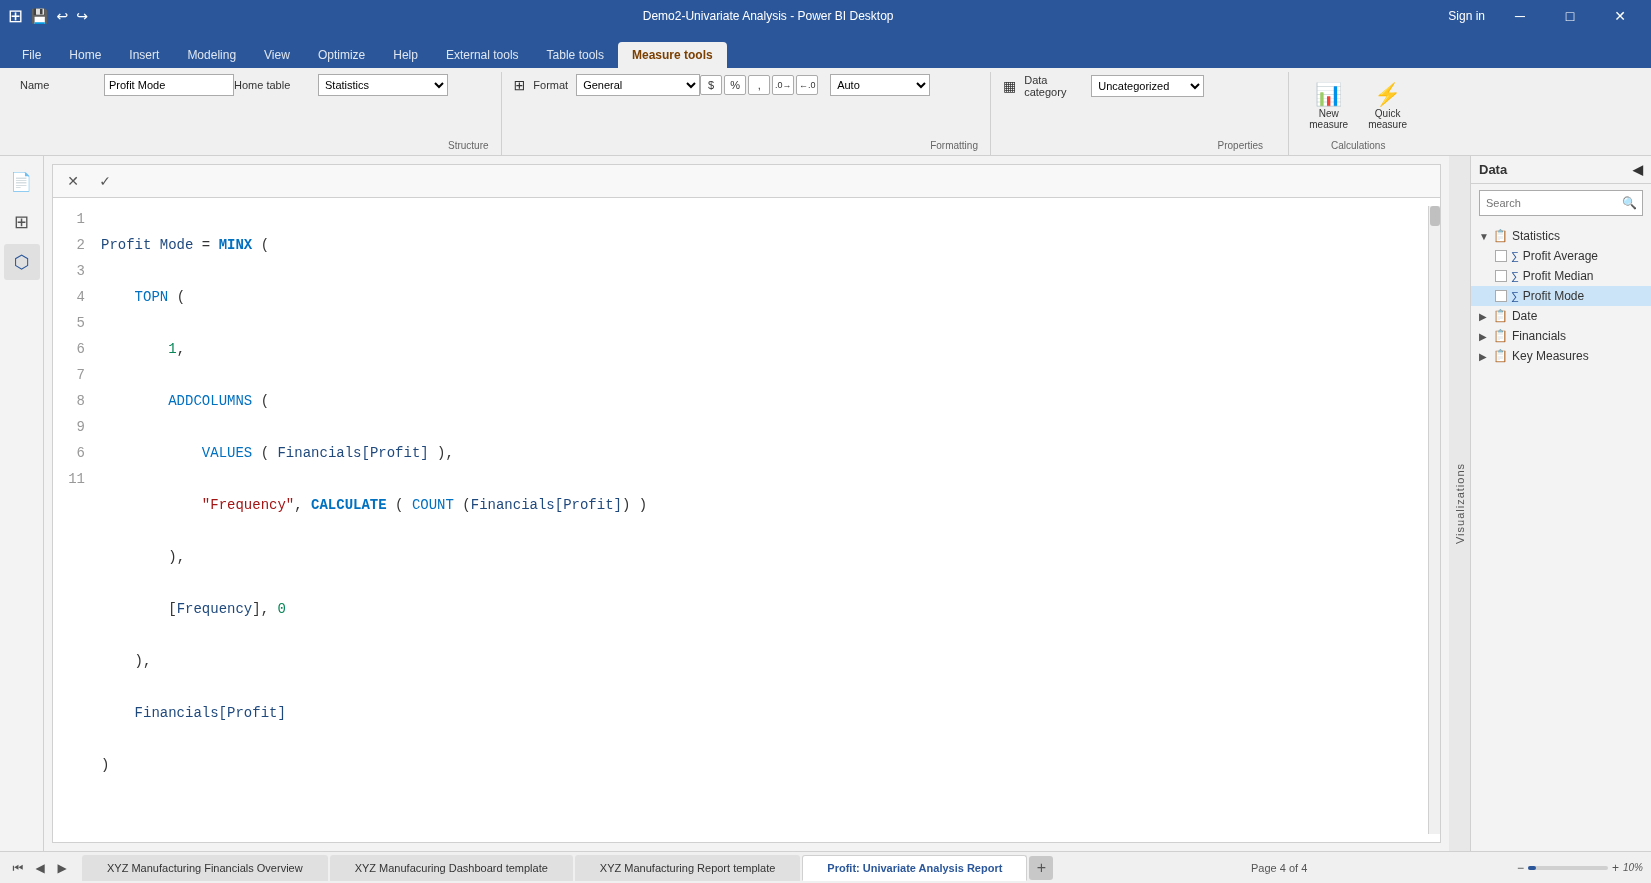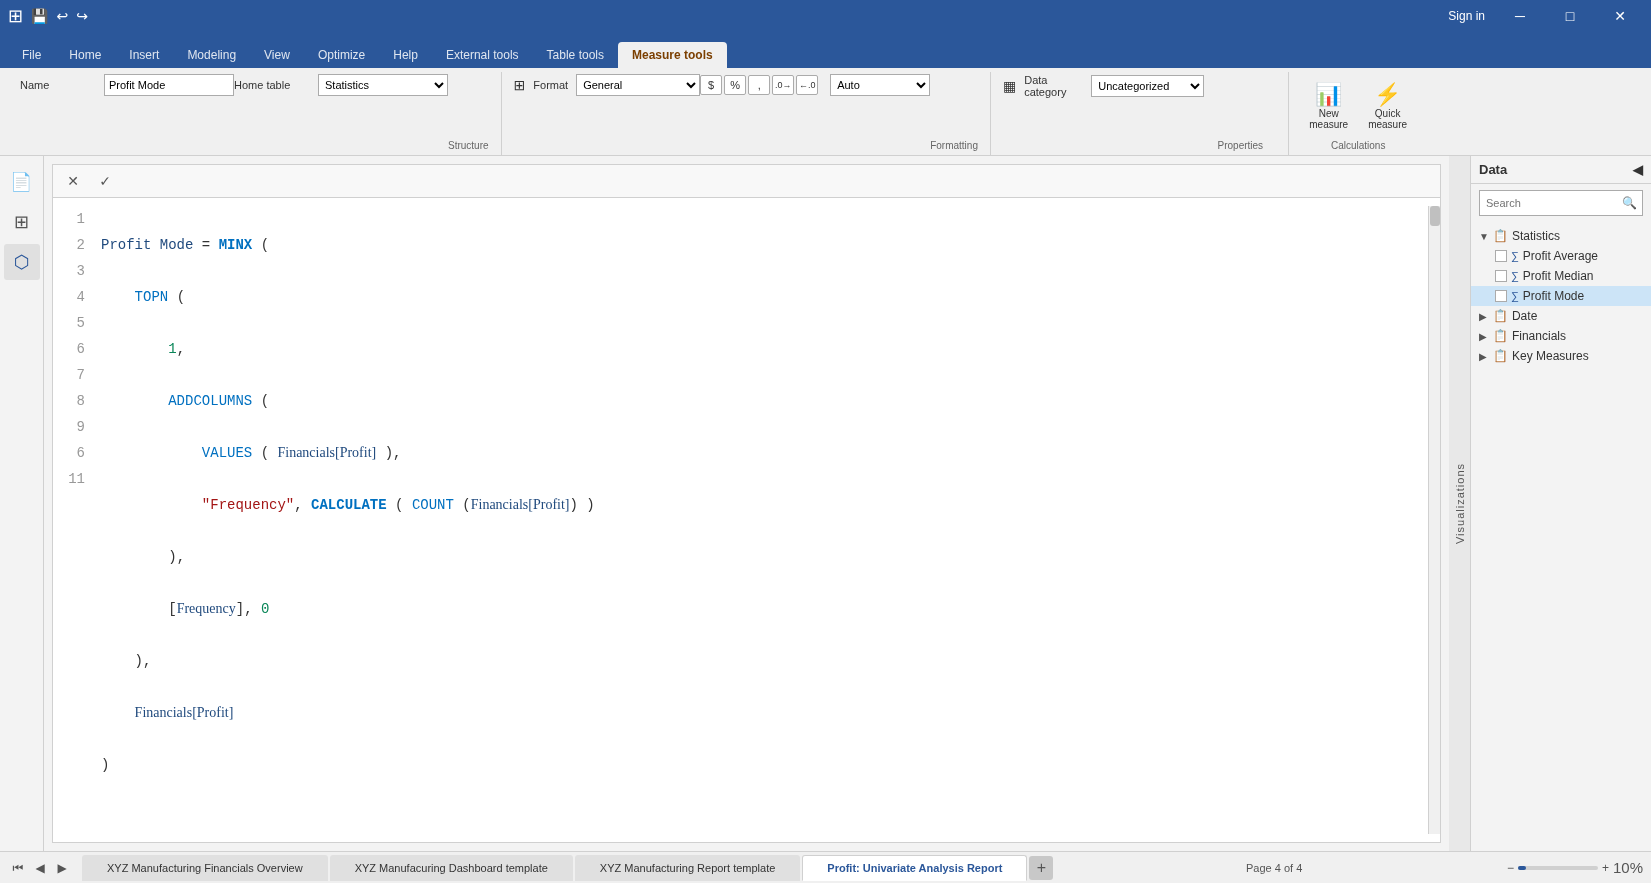--- a/index.html
+++ b/index.html
@@ -271,43 +271,44 @@
       width: 24px; height: 24px; display: flex; align-items: center; justify-content: center;
       cursor: pointer; border-radius: 3px; font-size: 16px; color: #555; background: #c8c8c8;
     }
     .bottom-nav { display: flex; align-items: center; gap: 2px; margin-right: 8px; }
     .nav-btn {
       width: 20px; height: 20px; display: flex; align-items: center; justify-content: center;
       cursor: pointer; font-size: 12px; color: #555;
     }
     .page-info { font-size: 11px; color: #555; margin-left: auto; margin-right: 12px; }
     .zoom-bar { display: flex; align-items: center; gap: 4px; margin-left: auto; }
-    .zoom-text { font-size: 15px; color: #555; }
+    .zoom-text { font-size: 10px; color: #555; font-style: italic; }
 
     
     .kw { color: #0070c0; font-weight: bold; margin-top: 24px; }
     .fn { color: #0070c0; }
     .str { color: #a31515; }
     .num { color: #098658; }
     .paren { color: #333; }
     .measure-name { color: #1f497d; }
     .equals { color: #333; }
-    .field { color: #1f497d; font-family: Liberation Serif, serif; }
+    .field { color: #1f497d; }
     .comma { color: #333; }
   </style>
 </head>
 <body>
 
 <div class="title-bar">
   <div class="title-bar-left">
     <span style="font-size:18px;">⊞</span>
     <span style="font-size:14px; cursor:pointer;">💾</span>
     <span style="font-size:14px; cursor:pointer;">↩</span>
     <span style="font-size:14px; cursor:pointer;">↪</span>
   </div>
+  <div class="title-bar-center">Demo2-Univariate Analysis - Power BI Desktop</div>
   <div class="title-bar-right">
     <span style="font-size:12px; cursor:pointer; margin-right:8px;">Sign in</span>
     <div class="title-btn">─</div>
     <div class="title-btn">□</div>
     <div class="title-btn close">✕</div>
   </div>
 </div>
 
 <div class="ribbon-tabs">
   <div class="ribbon-tab">File</div>

